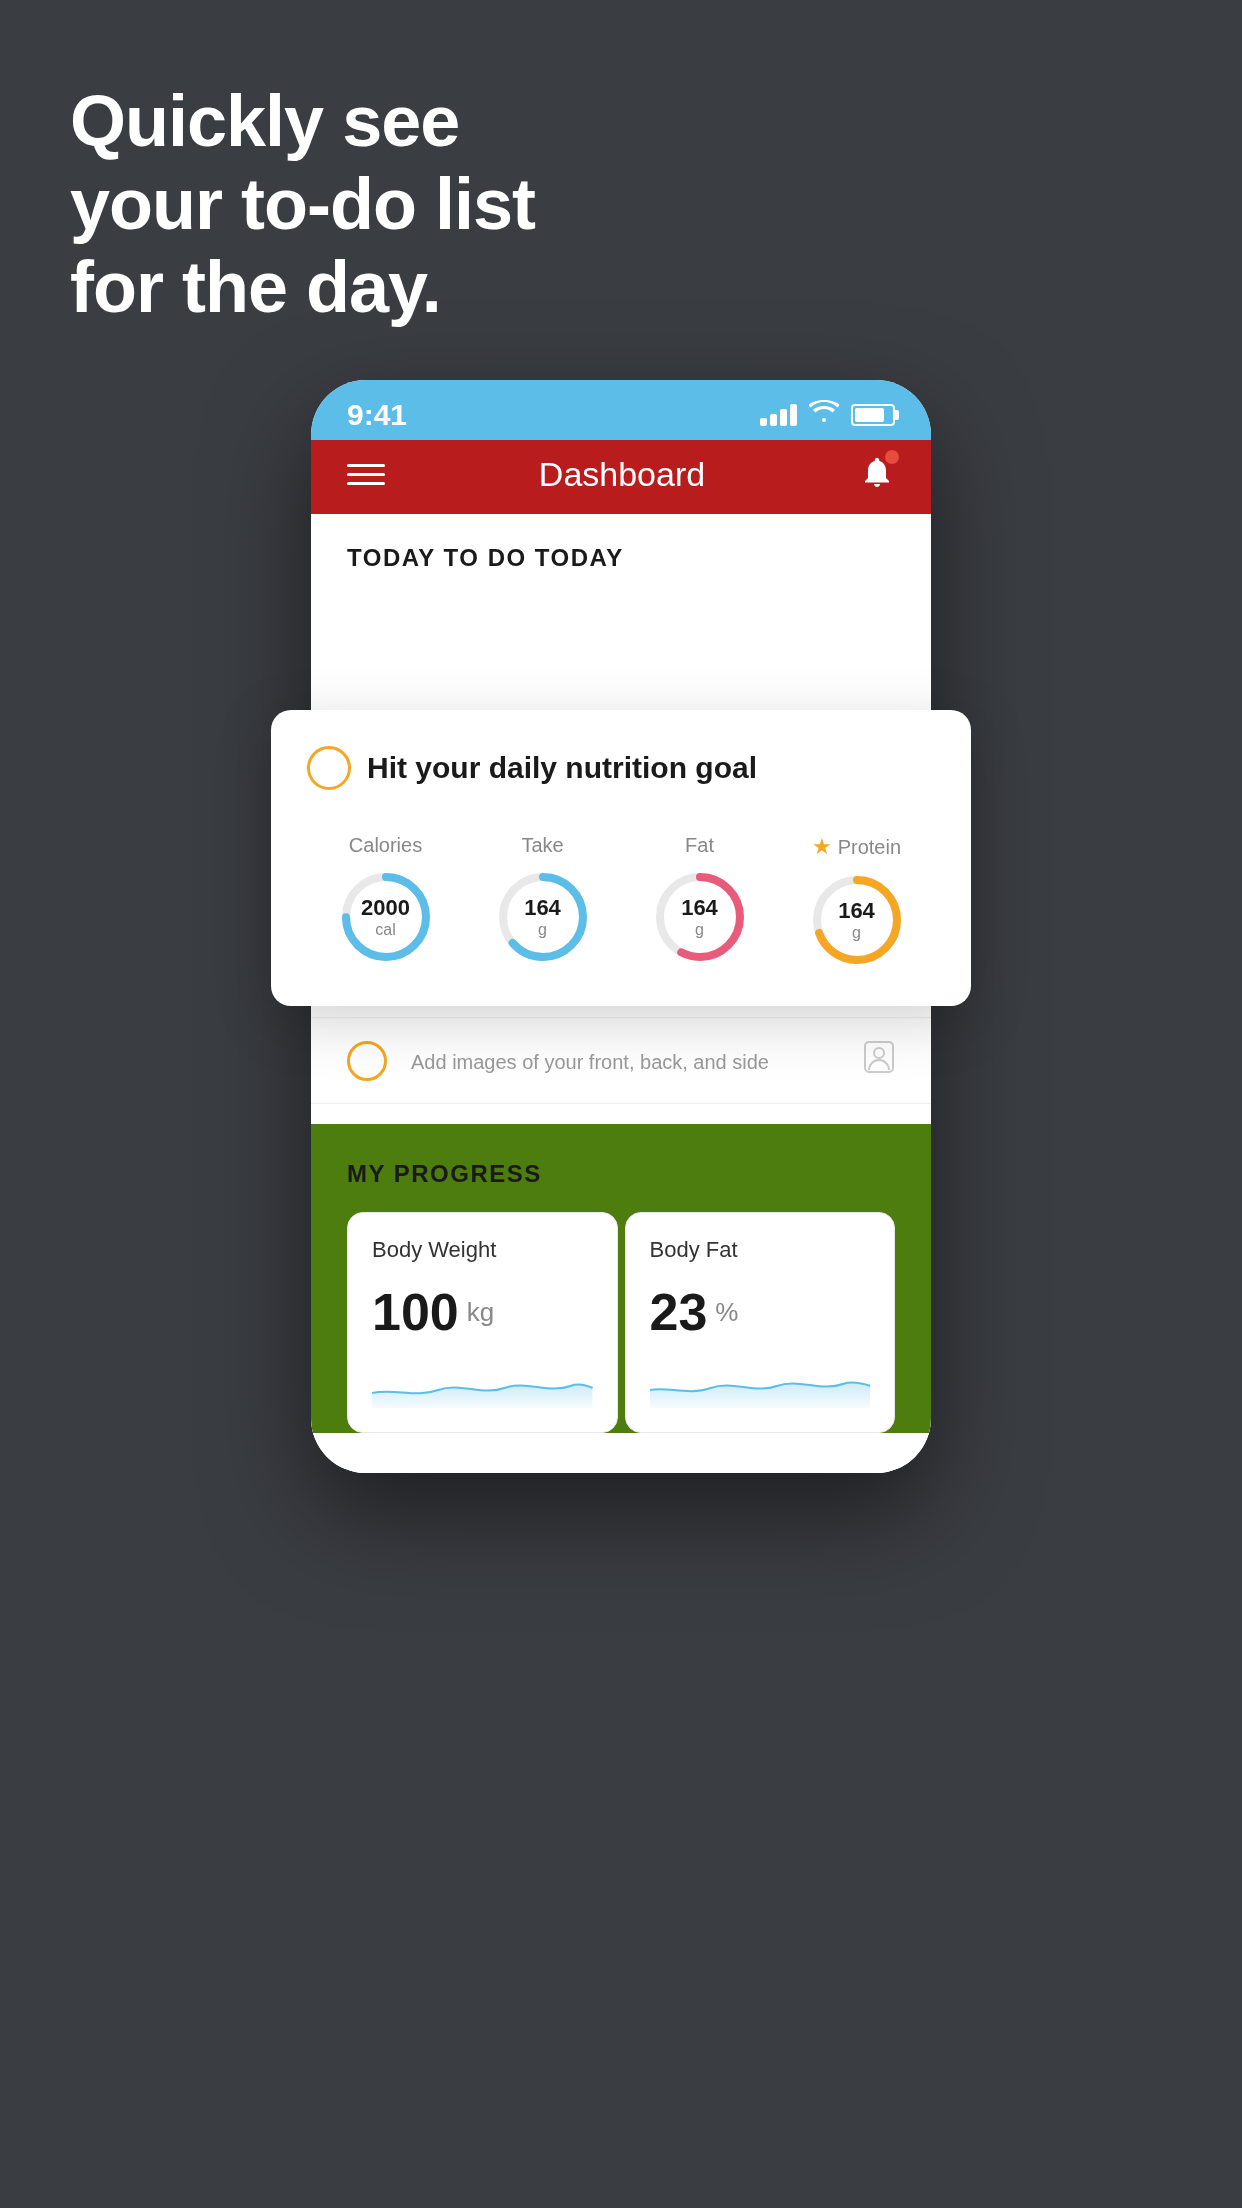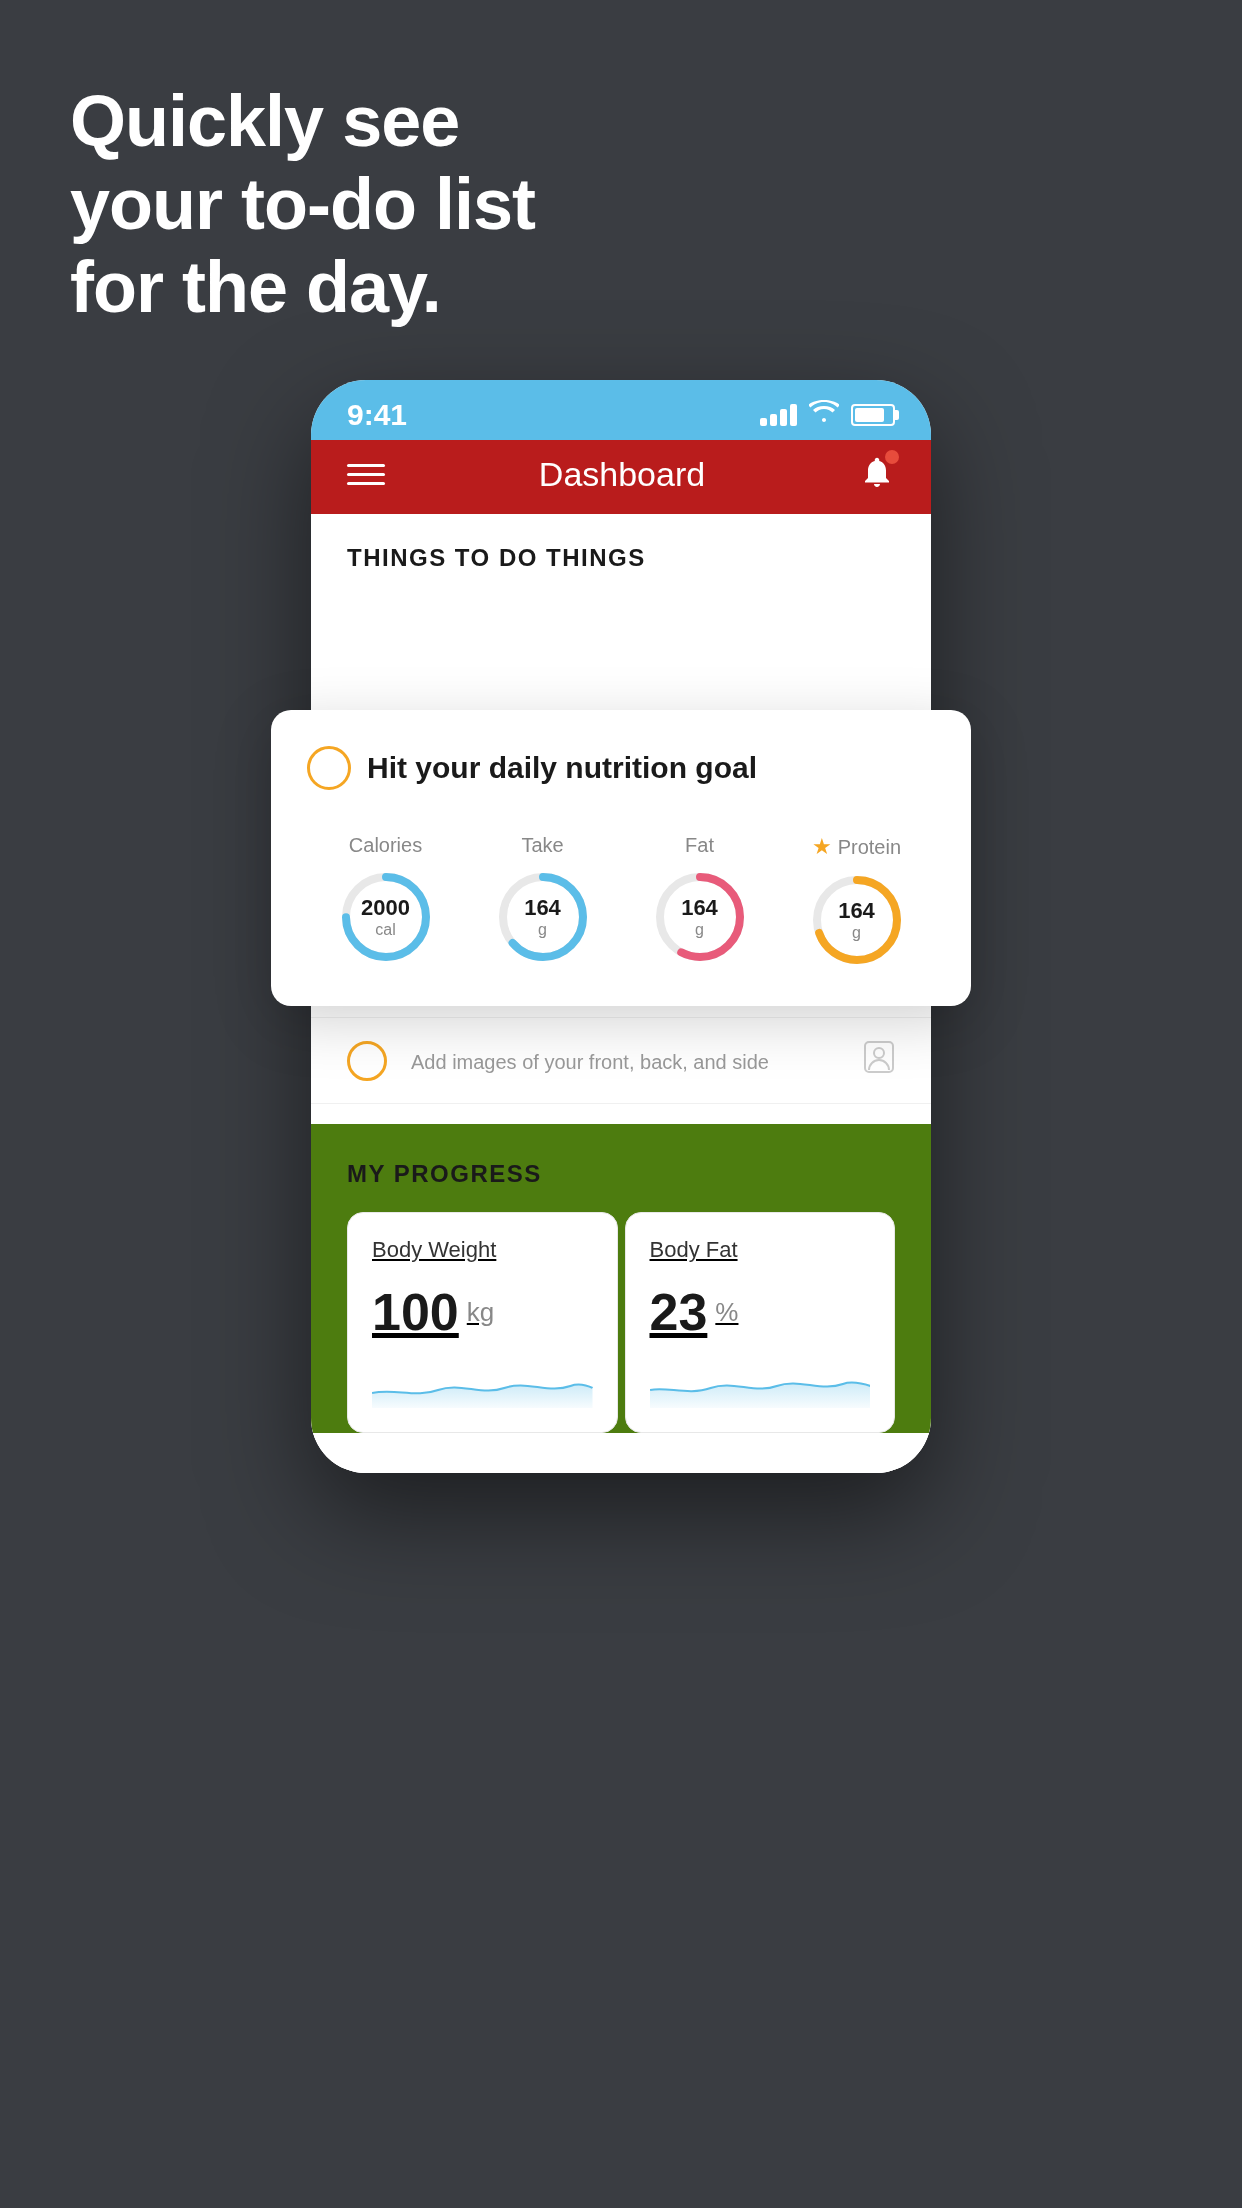--- a/index.html
+++ b/index.html
@@ -296,21 +296,20 @@
     .progress-title {
       font-size: 24px;
       font-weight: 800;
       letter-spacing: 1.5px;
       color: #1a1a1a;
       margin-bottom: 24px;
     }
     .progress-cards {
       display: flex;
       gap: 7px;
-      text-decoration: underline;
     }
     .progress-card {
       flex: 1;
       background: white;
       border: 1px solid #e8e8e8;
       border-radius: 16px;
       padding: 24px;
       overflow: hidden;
     }
     .progress-card-title {
@@ -393,21 +392,21 @@
     <span class="nav-title">Dashboard</span>
     <div class="bell-icon">
       <svg viewBox="0 0 24 24">
         <path d="M12 22c1.1 0 2-.9 2-2h-4c0 1.1.9 2 2 2zm6-6v-5c0-3.07-1.64-5.64-4.5-6.32V4c0-.83-.67-1.5-1.5-1.5s-1.5.67-1.5 1.5v.68C7.63 5.36 6 7.92 6 11v5l-2 2v1h16v-1l-2-2z"></path>
       </svg>
       <div class="bell-dot"></div>
     </div>
   </div>
 
   <div class="app-content">
-    <div class="section-title">THINGS TO DO THINGS</div>
+    <div class="section-title">TODAY TO DO TODAY</div>
 
     <div style="height: 220px;"></div>
 
     <div class="todo-list">
       <div class="todo-item">
         <div class="todo-circle green"></div>
         <div class="todo-text">
           <div class="todo-title">Running</div>
           <div class="todo-sub">Track your stats (target: 5km)</div>
         </div>

